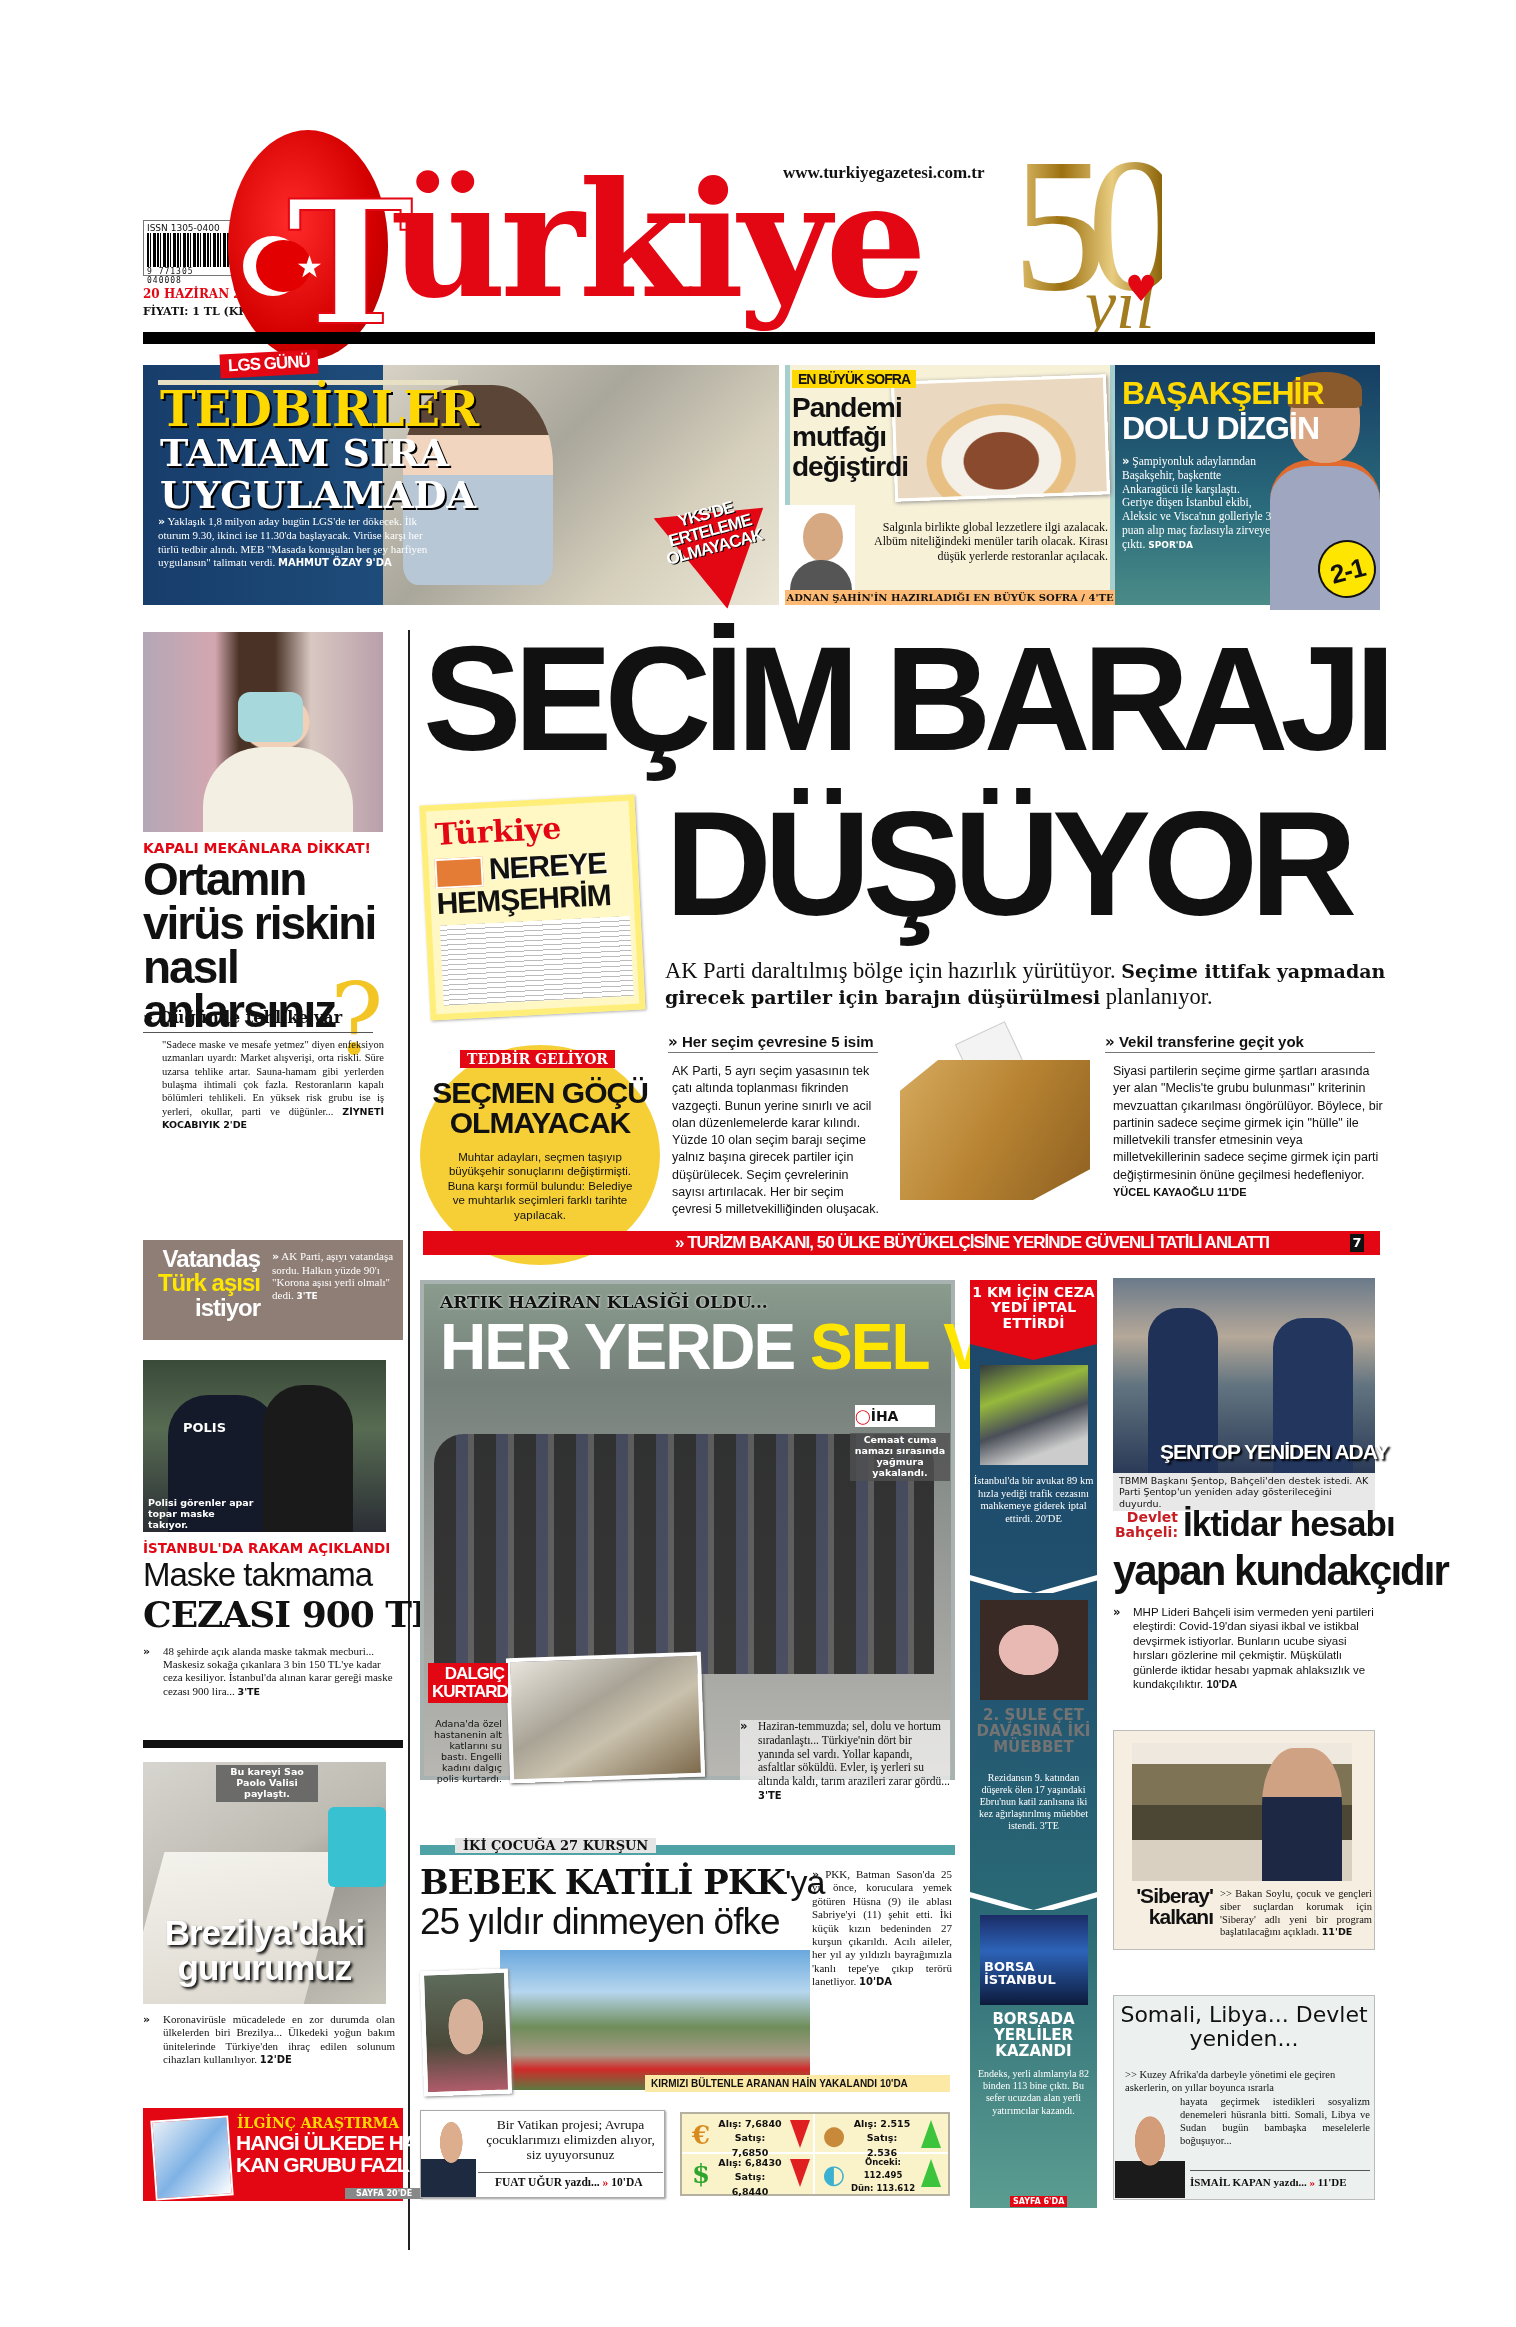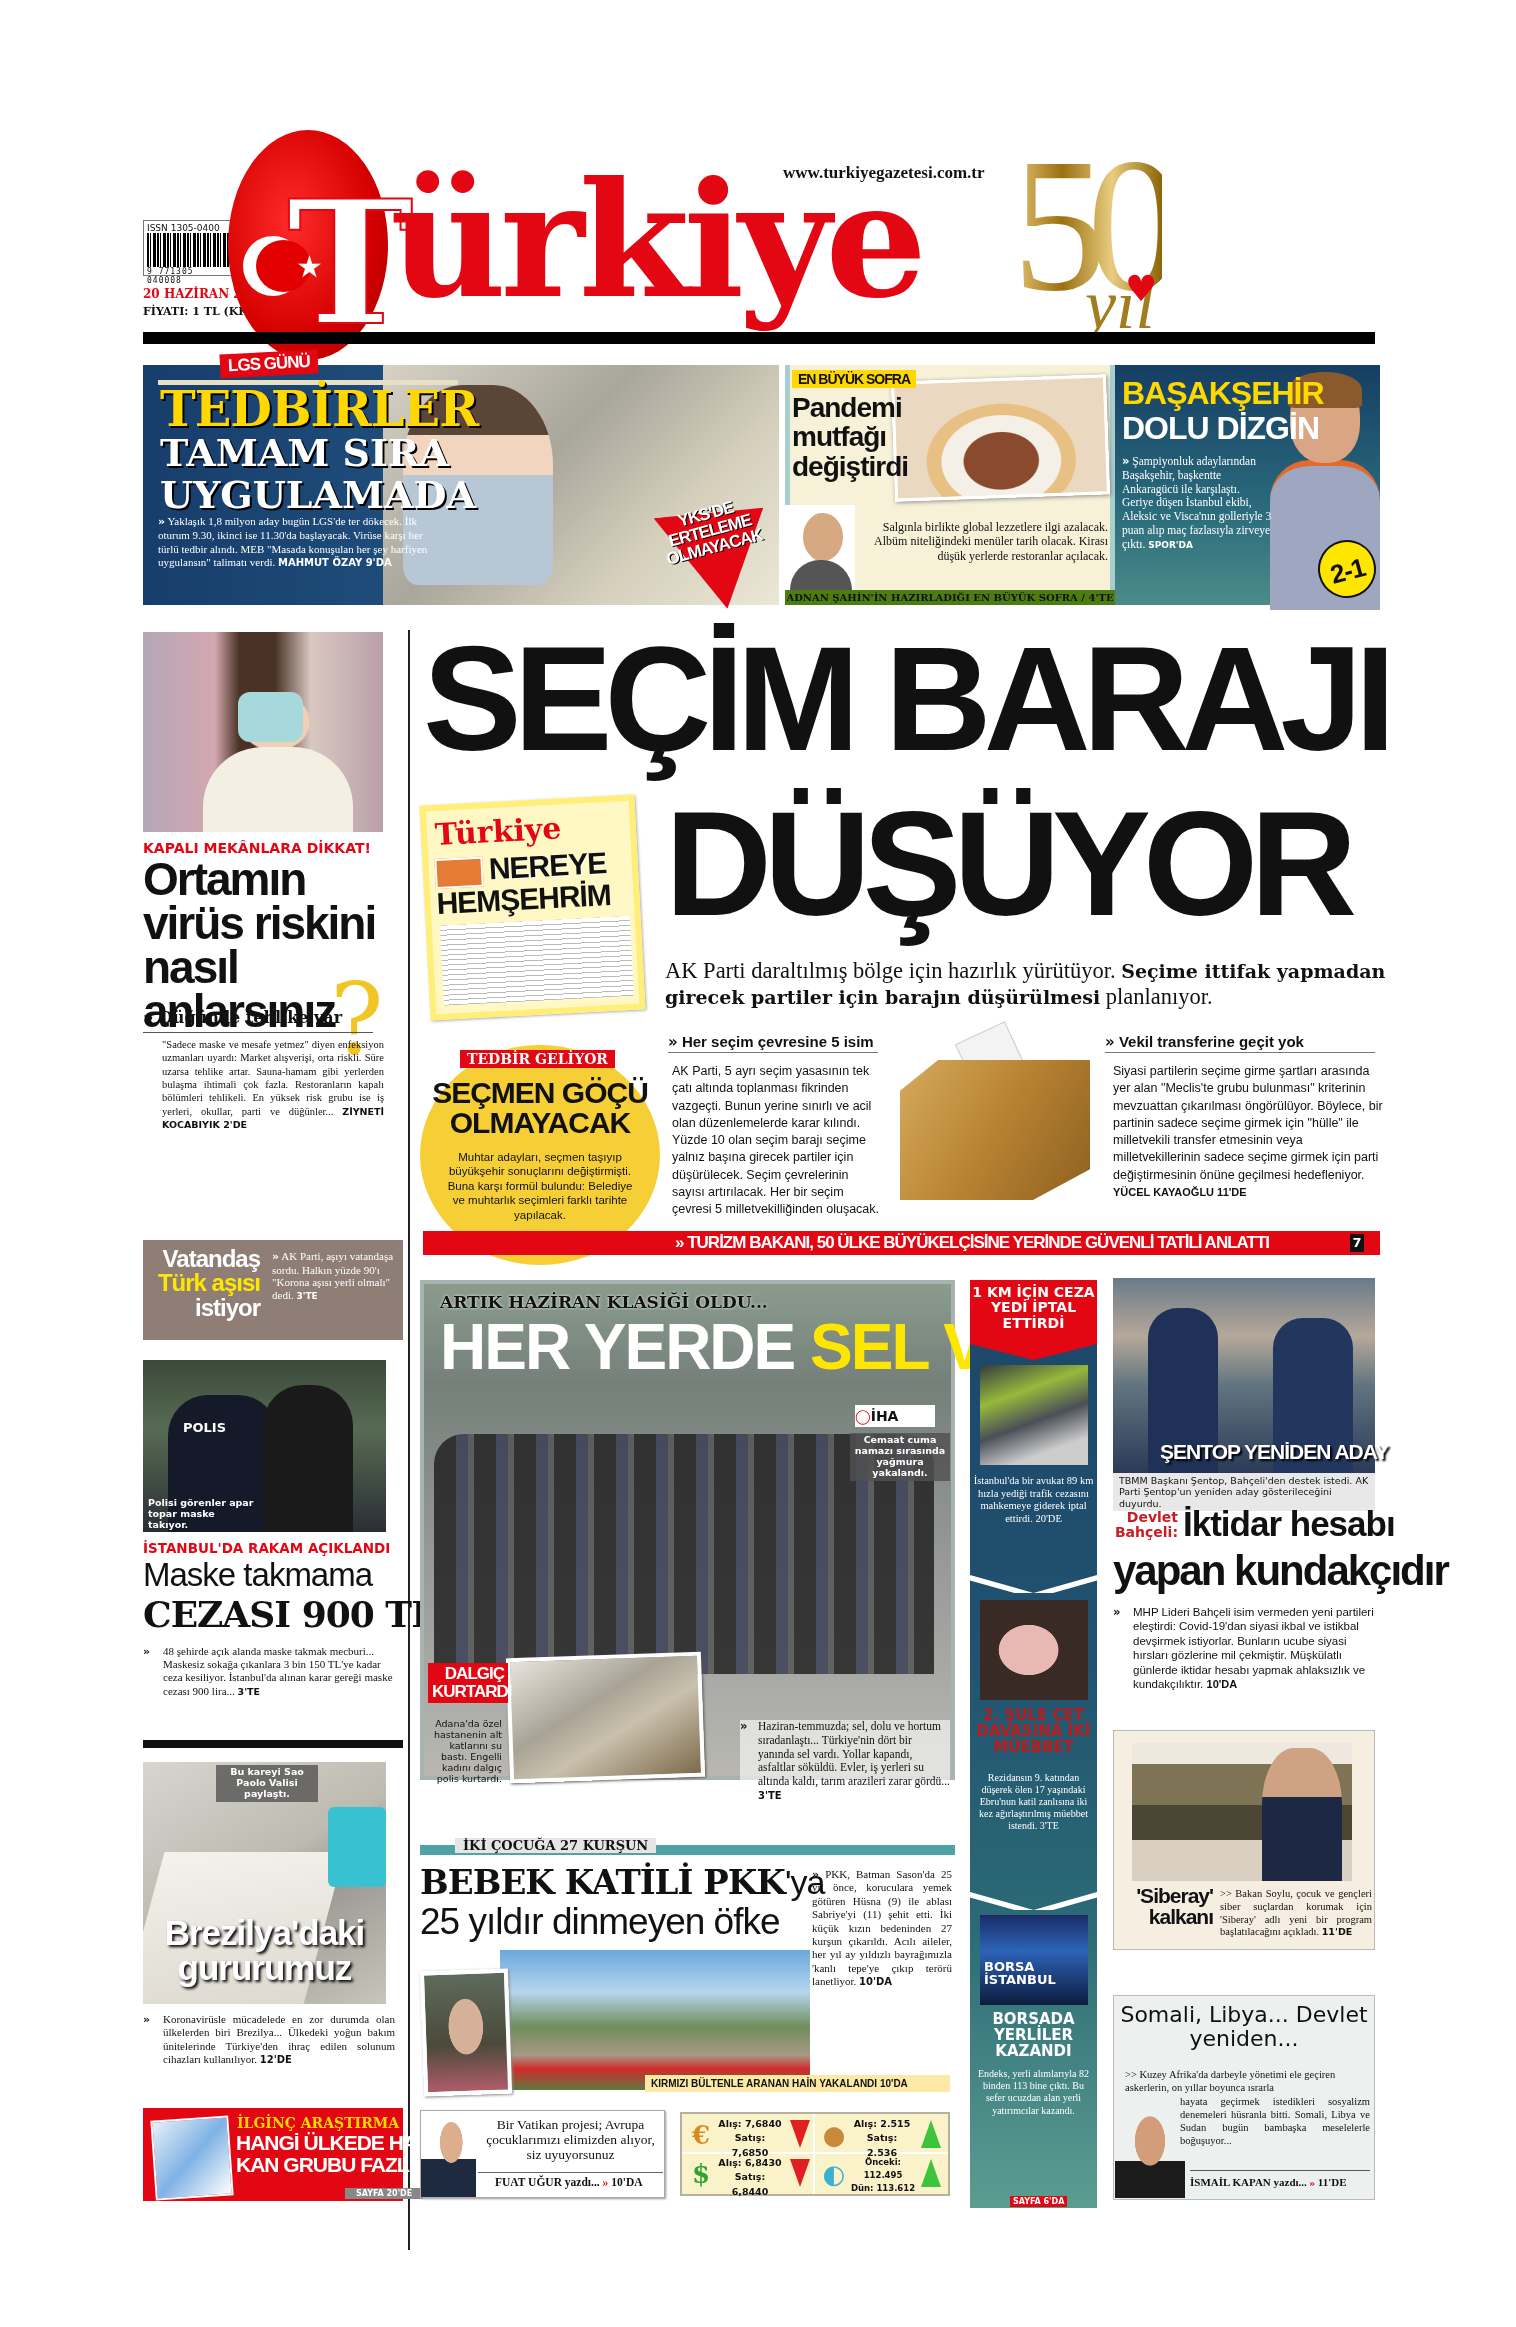--- a/index.html
+++ b/index.html
@@ -42,21 +42,21 @@
   .yks-text { left: 660px; top: 505px; width: 100px; font-size: 17px; color: #fff; text-align: center; line-height: 1; transform: rotate(-15deg); text-shadow: 1px 1px 0 #000; }
 
   .promo2 { left: 785px; top: 365px; width: 330px; height: 240px; background: #f7f1d8; border-left: 5px solid #a7cfcd; border-right: 5px solid #a7cfcd; }
   .sofra-tag { left: 792px; top: 370px; background: #ffd800; color: #111; font-size: 14px; padding: 1px 6px; }
   .pandemi { left: 792px; top: 393px; font-size: 28px; line-height: 1.05; color: #111; }
   .food { left: 893px; top: 378px; width: 215px; height: 120px; border: 3px solid #fff; box-shadow: 1px 1px 4px #888; background: radial-gradient(ellipse at 50% 70%,#8a4a2e 0 25%,#f4f0e8 26% 40%,#e8c083 41% 50%,#ead8c0 51%); transform: rotate(-2deg); }
   .adnan { left: 785px; top: 505px; width: 70px; height: 92px; background: radial-gradient(ellipse at 50% 35%,#e8c4a0 0 28%,#fff 29%), #fff; }
   .adnan .hd { position: absolute; left: 18px; top: 8px; width: 40px; height: 48px; border-radius: 50%; background: #d6a983; }
   .adnan .bd { position: absolute; left: 5px; top: 55px; width: 62px; height: 40px; border-radius: 30px 30px 0 0; background: #555; }
   .sofra-body { left: 858px; top: 520px; width: 250px; font-size: 12px; text-align: right; line-height: 1.2; font-family: "Liberation Serif", serif; }
-  .sofra-foot { left: 785px; top: 590px; width: 330px; height: 15px; background: #4d7c0f; font-size: 10px; font-weight: bold; text-align: center; font-family: "DejaVu Serif", serif; line-height: 15px; }
+  .sofra-foot { left: 785px; top: 590px; width: 330px; height: 15px; background: #fdba74; font-size: 10px; font-weight: bold; text-align: center; font-family: "DejaVu Serif", serif; line-height: 15px; }
 
   .promo3 { left: 1115px; top: 365px; width: 265px; height: 240px; background: linear-gradient(180deg,#163e63,#2a6b7c 60%,#4b8c88); overflow: hidden; }
   .player { left: 1270px; top: 370px; width: 110px; height: 235px; }
   .player .hd { position: absolute; left: 20px; top: 8px; width: 70px; height: 85px; border-radius: 45%; background: #d9a582; }
   .player .hr { position: absolute; left: 18px; top: 2px; width: 74px; height: 36px; border-radius: 50% 50% 10% 10%; background: #8a5a2c; }
   .player .bd { position: absolute; left: 0; top: 90px; width: 110px; height: 150px; border-radius: 40px 40px 0 0; background: #9fa6c0; border-top: 6px solid #e26a2c; }
   .basak { left: 1122px; top: 377px; font-size: 32px; color: #ffd800; line-height: 1; }
   .dolu { left: 1122px; top: 412px; font-size: 32px; color: #fff; line-height: 1; }
   .basak-body { left: 1122px; top: 455px; width: 150px; font-size: 11.5px; color: #fff; line-height: 1.2; font-family: "Liberation Serif", serif; }
   .basak-body b { font-family: "DejaVu Sans", sans-serif; font-size: 9px; }
@@ -174,21 +174,21 @@
   .arrow-up { position: absolute; width: 0; height: 0; border-left: 10px solid transparent; border-right: 10px solid transparent; border-bottom: 28px solid #3cc43c; }
 
   
   .narrow { left: 970px; top: 1280px; width: 127px; height: 928px; background: linear-gradient(180deg,#1c4668,#215270 40%,#2b6b76 70%,#5c9d91); }
   .km-tag { left: 970px; top: 1280px; width: 127px; height: 80px; background: #e30613; clip-path: polygon(0 0,100% 0,100% 80%,50% 100%,0 80%); }
   .km-text { left: 970px; top: 1285px; width: 127px; text-align: center; font-size: 14px; color: #fff; font-family: "DejaVu Sans", sans-serif; font-weight: bold; line-height: 1.1; }
   .km-photo { left: 980px; top: 1365px; width: 108px; height: 100px; background: linear-gradient(160deg,#343a40,#96b93c 30%,#4a4f58 55%,#ccc 80%); }
   .km-body { left: 973px; top: 1475px; width: 121px; text-align: center; font-size: 10.5px; line-height: 1.2; color: #fff; font-family: "Liberation Serif", serif; }
   .chev-div { position: absolute; width: 127px; height: 18px; background: #fff; clip-path: polygon(0 0,50% 100%,100% 0,100% 30%,50% 130%,0 30%); }
   .sule-photo { left: 980px; top: 1600px; width: 108px; height: 100px; background: radial-gradient(ellipse at 45% 50%, #e8b9b3 0 35%, #3a2a26 36%); }
-  .sule-title { left: 970px; top: 1708px; width: 127px; text-align: center; font-size: 15px; line-height: 1.05; color: #b91c1c; font-family: "DejaVu Sans", sans-serif; font-weight: bold; }
+  .sule-title { left: 970px; top: 1708px; width: 127px; text-align: center; font-size: 15px; line-height: 1.05; color: #737373; font-family: "DejaVu Sans", sans-serif; font-weight: bold; }
   .sule-body { left: 973px; top: 1772px; width: 121px; text-align: center; font-size: 10px; line-height: 1.2; color: #fff; font-family: "Liberation Serif", serif; }
   .borsa-photo { left: 980px; top: 1915px; width: 108px; height: 90px; background: linear-gradient(180deg,#1b2c66,#2d63b8 40%,#0d1b3c); overflow: hidden; }
   .borsa-photo span { position: absolute; left: 4px; top: 45px; color: #fff; font-size: 13px; font-weight: bold; font-family: "DejaVu Sans", sans-serif; line-height: 1; }
   .borsa-title { left: 970px; top: 2012px; width: 127px; text-align: center; font-size: 15px; line-height: 1.05; color: #fff; font-family: "DejaVu Sans", sans-serif; font-weight: bold; }
   .borsa-body { left: 973px; top: 2068px; width: 121px; text-align: center; font-size: 10px; line-height: 1.22; color: #fff; font-family: "Liberation Serif", serif; }
   .sayfa6 { left: 1010px; top: 2196px; background: #e30613; color: #fff; font-size: 8px; padding: 1px 3px; font-family: "DejaVu Sans", sans-serif; font-weight: bold; }
 
   
   .sentop-photo { left: 1113px; top: 1278px; width: 262px; height: 195px; background: linear-gradient(180deg,#6a7a8a,#b5a899 30%,#627480 55%,#2b3a57); overflow: hidden; }
   .sentop-photo .p1 { position: absolute; left: 35px; top: 30px; width: 70px; height: 170px; border-radius: 30px 30px 0 0; background: #1f3156; }

